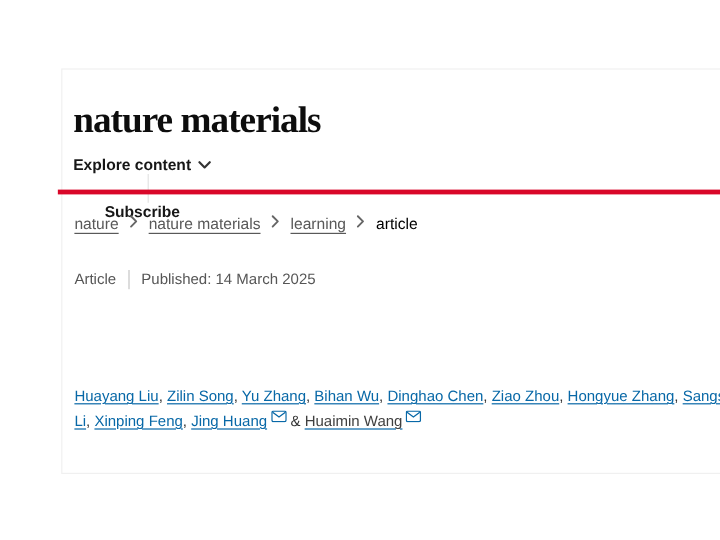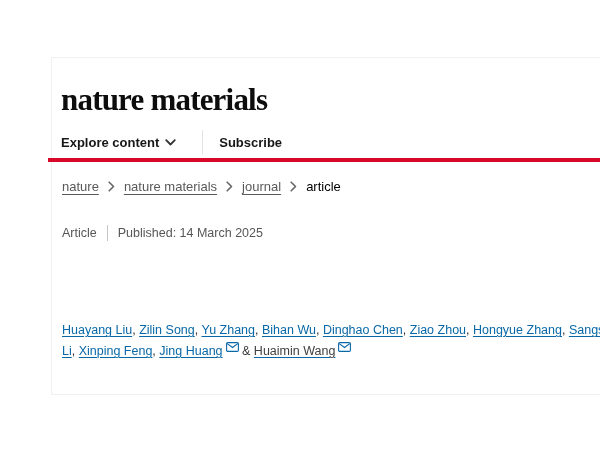--- a/index.html
+++ b/index.html
@@ -3,27 +3,27 @@
 <meta charset="utf-8">
 <style>
   html,body{margin:0;padding:0;background:#ffffff;}
   .canvas{position:relative;width:600px;height:450px;background:#ffffff;overflow:hidden;
           font-family:"Liberation Sans",sans-serif;margin-left:48px;}
   .frame{position:absolute;left:3px;top:57px;width:592px;height:336px;
          border:1px solid #f0f0f0;pointer-events:none;}
   .logo{position:absolute;left:13px;top:82px;font-family:"Liberation Serif",serif;
         font-weight:700;font-size:31px;letter-spacing:-0.8px;color:#0d0d0d;cursor:pointer;}
   .nav{position:absolute;left:13px;top:130px;display:flex;align-items:center;
-       font-size:13px;font-weight:700;color:#171717;}
+       font-size:13px;font-weight:700;color:#171717;flex-direction:column;}
   .nav-item{display:flex;align-items:center;gap:6px;margin-right:26px;color:#171717;
             text-decoration:none;cursor:pointer;white-space:nowrap;}
   .nav-item .chev{display:inline-flex;color:#333;}
   .nav-divider{width:1px;height:24px;background:#e3e3e3;margin-right:16px;}
   .rule{position:absolute;left:0;top:158px;width:600px;height:4px;}
-  .breadcrumb{position:absolute;left:14px;top:179px;display:flex;align-items:center;
+  .breadcrumb{position:absolute;left:14px;top:179px;display:flex;
               gap:9px;font-size:13px;color:#595959;}
   .crumb{color:#595959;text-decoration:underline;text-underline-offset:3px;
          text-decoration-thickness:1px;cursor:pointer;}
   .crumb.current{color:#000;text-decoration:none;cursor:default;}
   .crumb-sep{display:inline-flex;color:#666;}
   .meta{position:absolute;left:14px;top:225px;display:flex;align-items:center;
         gap:10px;font-size:12.5px;color:#565656;}
   .meta-divider{width:1px;height:16px;background:#c6c6c6;}
   .title{position:absolute;left:13px;top:244px;width:548px;margin:0;
          font-family:"Liberation Serif",serif;font-weight:700;font-size:22px;
@@ -60,21 +60,21 @@
 
   <nav class="breadcrumb" id="breadcrumb">
       <a class="crumb">nature</a>
       <svg class="crumb-sep" width="7" height="11" viewBox="0 0 7 11">
         <path d="M1.2 1.2l4.3 4.3-4.3 4.3" fill="none" stroke="currentColor" stroke-width="1.6" stroke-linecap="round" stroke-linejoin="round"></path>
       </svg>
       <a class="crumb">nature materials</a>
       <svg class="crumb-sep" width="7" height="11" viewBox="0 0 7 11">
         <path d="M1.2 1.2l4.3 4.3-4.3 4.3" fill="none" stroke="currentColor" stroke-width="1.6" stroke-linecap="round" stroke-linejoin="round"></path>
       </svg>
-      <a class="crumb">journal</a>
+      <a class="crumb">learning</a>
       <svg class="crumb-sep" width="7" height="11" viewBox="0 0 7 11">
         <path d="M1.2 1.2l4.3 4.3-4.3 4.3" fill="none" stroke="currentColor" stroke-width="1.6" stroke-linecap="round" stroke-linejoin="round"></path>
       </svg>
       <a class="crumb current">article</a>
     </nav>
 
   <div class="meta">
     <span>Article</span>
     <span class="meta-divider"></span>
     <span>Published: 14 March 2025</span>

